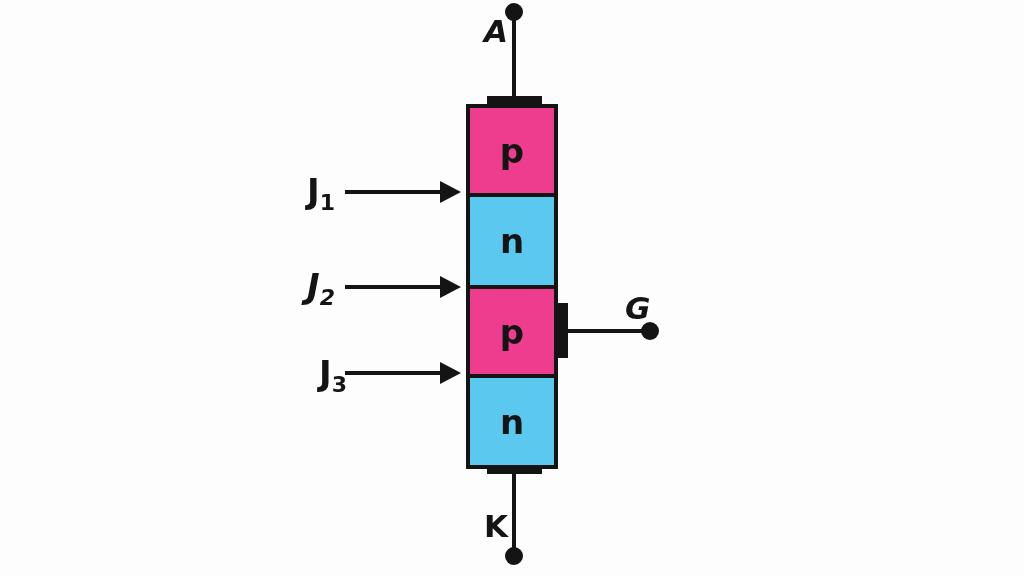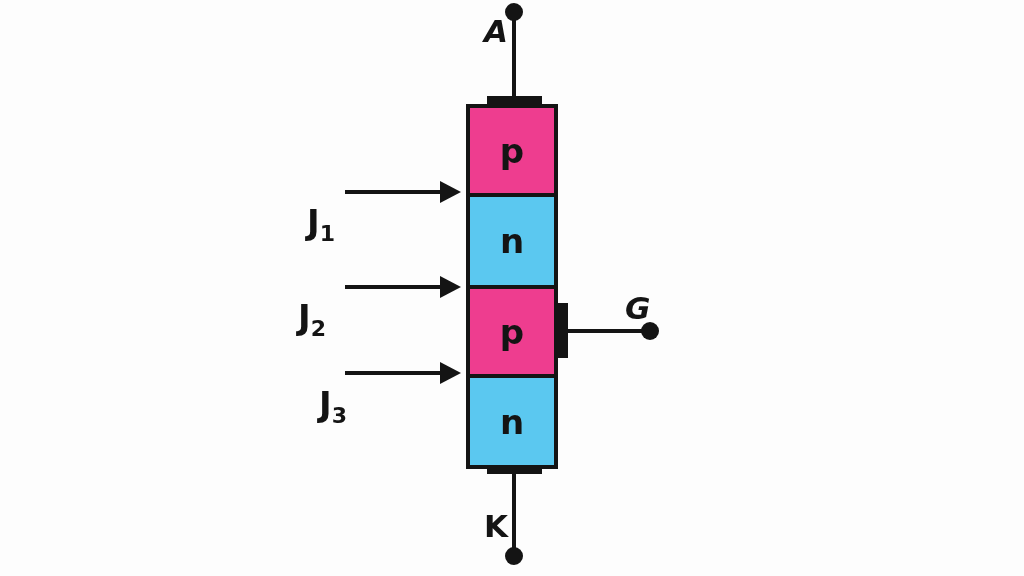--- a/index.html
+++ b/index.html
@@ -86,30 +86,29 @@
   .term-label.gate    { left: 625px; top: 293px; font-style: italic; }
   .term-label.cathode { left: 484px; top: 511px; }
 
   
   .junction-label {
     position: absolute;
     font-size: 34px;
     font-weight: 600;
     color: #141414;
     line-height: 1;
-    margin-top: 31px;
   }
   .junction-label sub {
     font-size: 22px;
     font-weight: 600;
     line-height: 1;
     vertical-align: -7px;
   }
   .j1-label { left: 307px; top: 174px; }
-  .j2-label { left: 298px; top: 269px; }
+  .j2-label { left: 307px; top: 269px; font-style: italic; }
   .j3-label { left: 319px; top: 356px; }
 
   .arrow-line {
     position: absolute;
     height: 4px;
     background: #141414;
   }
   .arrow-head {
     position: absolute;
     width: 0;

